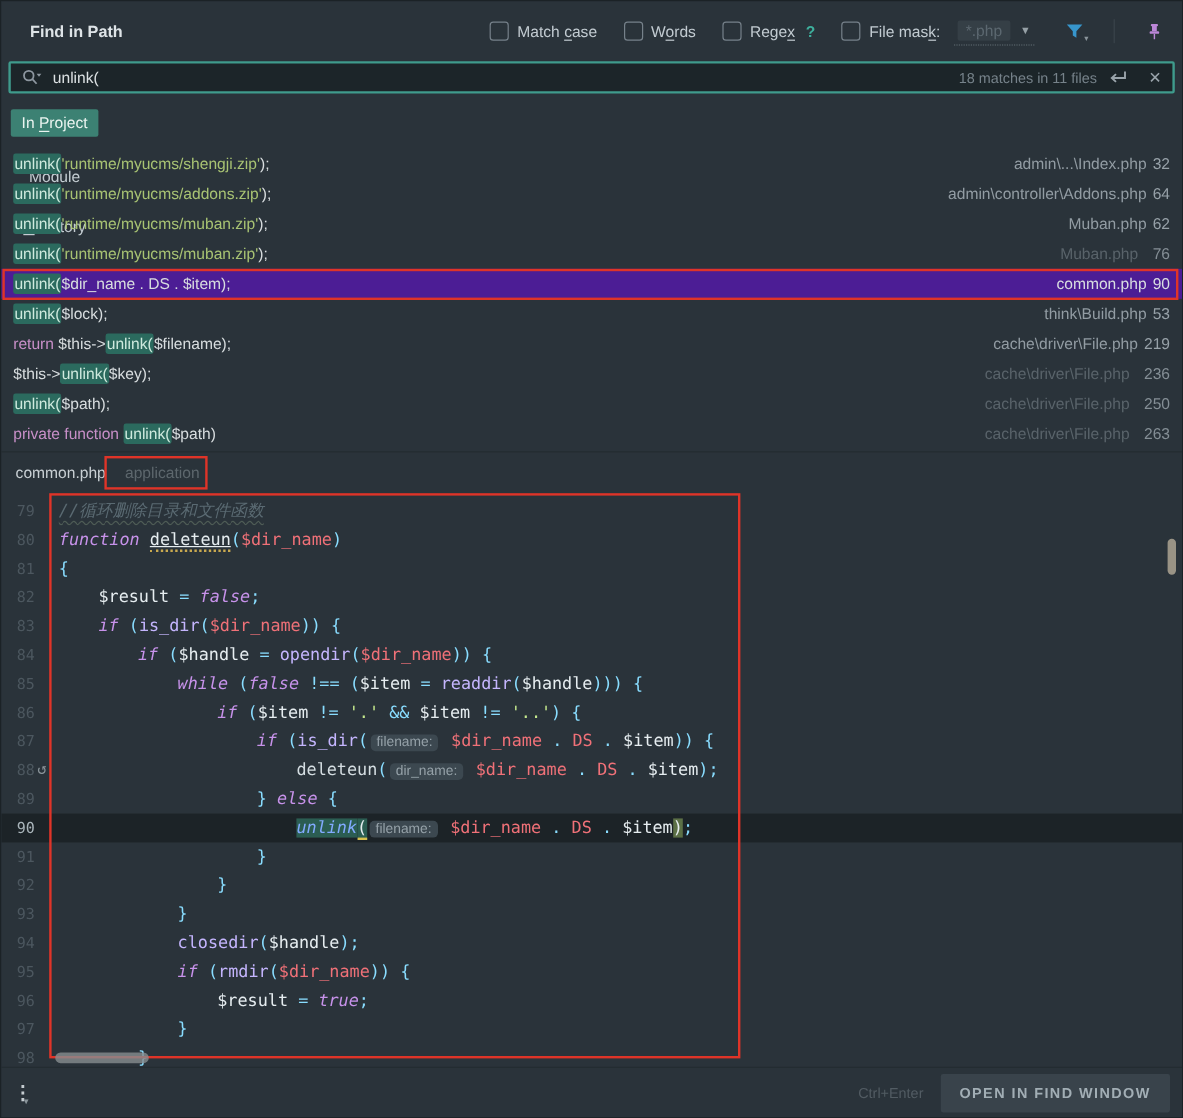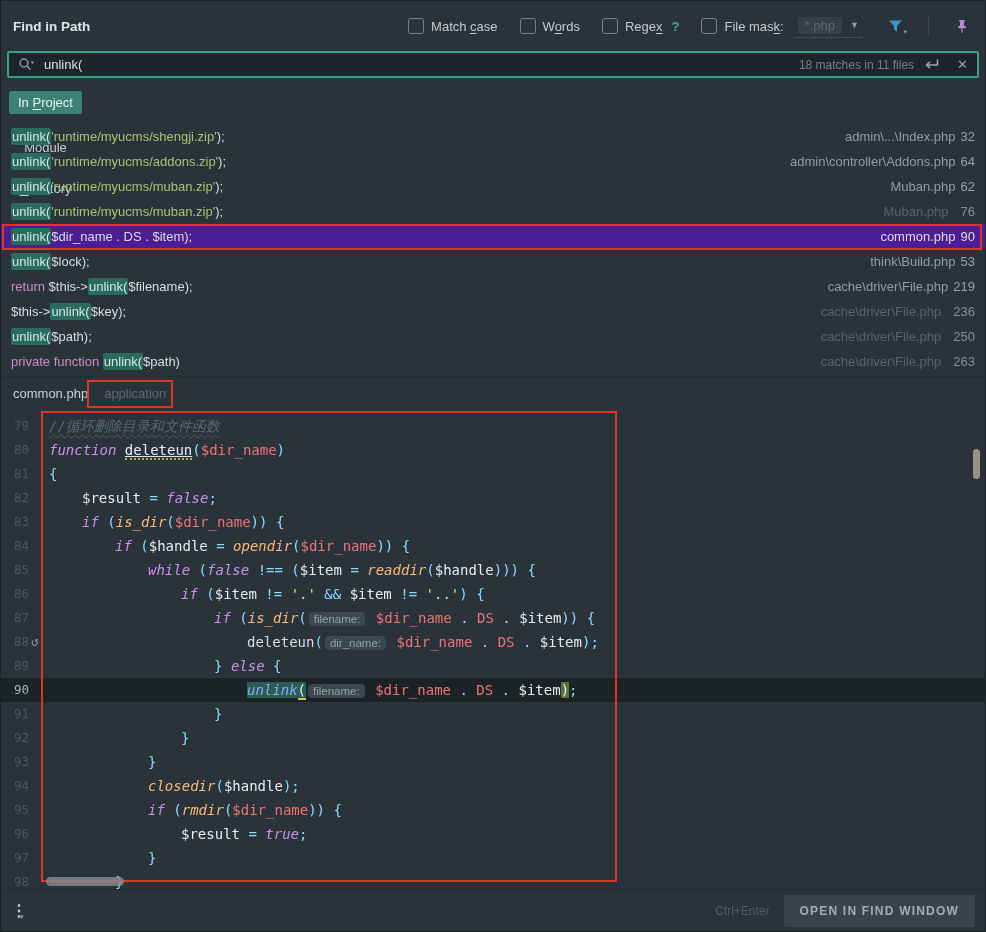--- a/index.html
+++ b/index.html
@@ -1,19 +1,19 @@
 <!DOCTYPE html>
 <html><head>
 <meta charset="utf-8">
 <style>
   html,body{margin:0;padding:0;background:#1b2226;}
   #dialog{position:relative;width:986px;height:932px;background:#2a333a;border:1px solid #1b2226;
     box-sizing:border-box;font-family:"Liberation Sans",sans-serif;overflow:hidden;}
   
-  .header{position:absolute;top:0;left:0;right:0;height:50px;display:flex;align-items:center;
+  .header{position:absolute;top:0;left:12px;right:0;height:50px;display:flex;align-items:center;
     padding:0 12px;box-sizing:border-box;background:#27313>7;}
   .title{font-weight:bold;color:#dee4e7;font-size:13.5px;}
   .opts{display:flex;align-items:center;gap:22px;margin-left:auto;}
   .opt{display:flex;align-items:center;gap:7px;color:#c2cbd1;font-size:13px;cursor:default;}
   .opt u{text-underline-offset:2px;}
   .cbx{width:14px;height:14px;border:1.6px solid #76818a;border-radius:3px;background:transparent;flex:0 0 auto;}
   .help{color:#3eb09d;font-weight:bold;margin-left:2px;}
   .mask-field{display:flex;align-items:center;gap:8px;border-bottom:1px dotted #5a646b;padding:2px 3px 3px 3px;margin-left:4px;}
   .mask-value{color:#5c6870;font-size:13px;background:#353f46;padding:1px 7px;border-radius:2px;}
   .dd-arrow{color:#96a0a6;font-size:9px;}
@@ -54,21 +54,21 @@
   .editor{position:absolute;top:408px;left:0;right:0;height:482px;overflow:hidden;
     font-family:"DejaVu Sans Mono",monospace;font-size:14px;padding-top:5px;box-sizing:border-box;}
   .code-line{position:relative;height:24px;line-height:24px;white-space:pre;display:flex;}
   .gutter{flex:0 0 40px;text-align:right;padding-right:12px;color:#4c575f;font-size:12.5px;box-sizing:border-box;}
   .lcode{padding-left:calc(8px + var(--ind)*33px);}
   .code-line.current{background:#1c2327;}
   .code-line.current .gutter{color:#a9b4ba;}
   .rec-icon{position:absolute;left:30px;top:0;color:#8a949a;font-size:13px;}
   .tk-cmt{color:#5a6a72;font-style:italic;text-decoration:underline wavy #4e5c55 1px;text-underline-offset:3px;}
   .tk-kw{color:#c792ea;font-style:italic;}
-  .tk-fn{color:#fdba74;font-style:italic;}
+  .tk-fn{color:#c4b5fd;}
   .tk-var{color:#e6edf0;}
   .tk-param{color:#f07178;}
   .tk-str{color:#c3e88d;}
   .tk-punc{color:#89ddff;}
   .tk-plain{color:#d5dee2;}
   .tk-decl{color:#e6edf0;text-decoration:underline;border-bottom:2px dotted #c9a94f;}
   .tk-hint{background:#3c4850;color:#95a1a8;border-radius:4px;padding:1px 5px;margin:0 2px;
     font-family:"Liberation Sans",sans-serif;font-size:11.5px;font-style:normal;}
   .tk-mself{color:#82aaff;font-style:italic;background:#2b5d52;}
   .tk-mselp{color:#e6edf0;background:#2b5d52;border-bottom:2px solid #d8c04c;box-sizing:border-box;}

